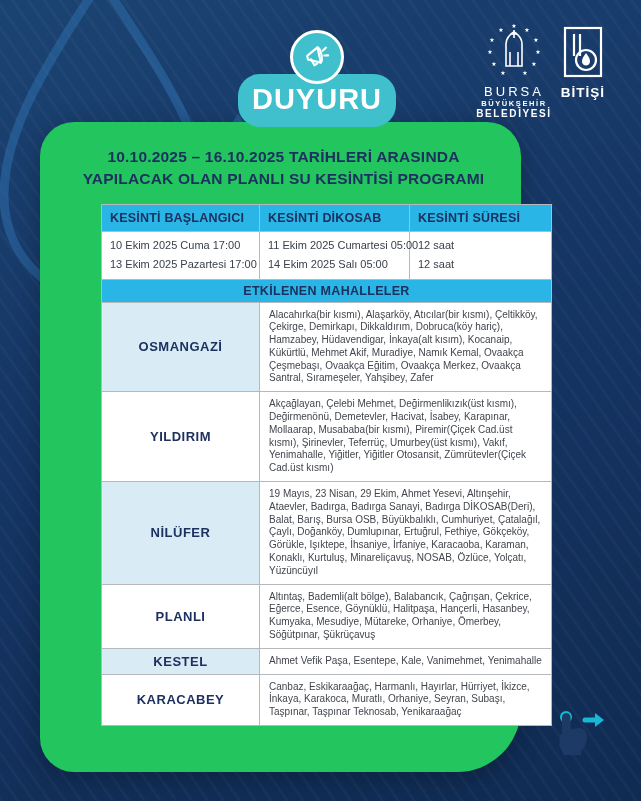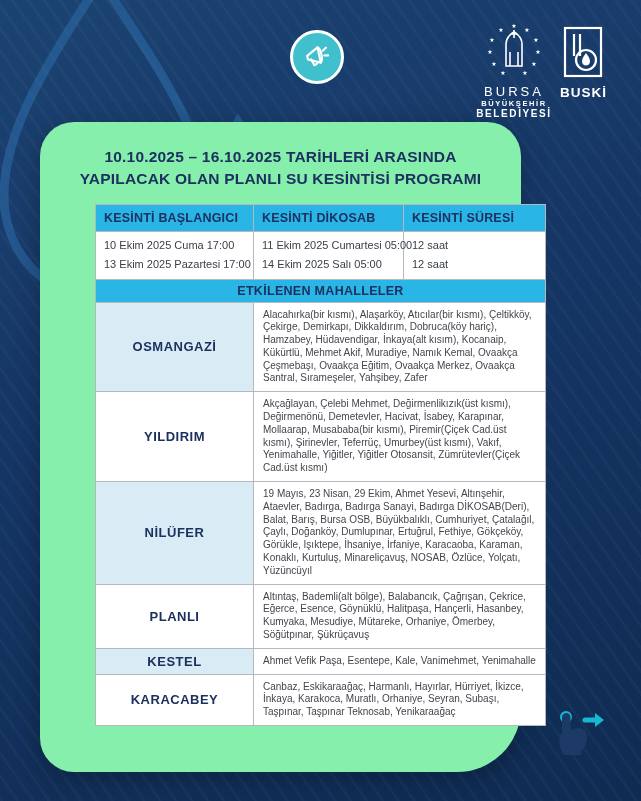--- a/index.html
+++ b/index.html
@@ -37,23 +37,24 @@
   .logo-bursa { position:absolute; left:472px; top:22px; width:84px; text-align:center; color:#fff; }
   .logo-bursa .l1 { font-size:13px; font-weight:400; letter-spacing:3px; margin-top:2px; }
   .logo-bursa .l2 { font-size:7.5px; font-weight:700; letter-spacing:1.6px; }
   .logo-bursa .l3 { font-size:10px; font-weight:700; letter-spacing:1.6px; }
   .logo-buski { position:absolute; left:560px; top:26px; width:46px; text-align:center; color:#fff; }
   .logo-buski .name { font-size:13.5px; font-weight:700; letter-spacing:1px; margin-top:3px; }
 
   
   .card {
     position:absolute; left:40px; top:122px; width:481px; height:650px;
-    background:#86efac;
+    background:#22c55e;
     border-radius:34px 34px 64px 34px;
     box-shadow:0 6px 24px rgba(0,0,0,0.25);
+    padding-left:6px;
   }
   .card-title {
     margin-top:24px;
     text-align:center;
     color:#1d3160;
     font-size:15.5px; font-weight:700; line-height:1.42; letter-spacing:0.2px;
   }
 
   table.kesinti {
     margin:14px 0 0 55px;
@@ -110,20 +111,21 @@
   <div class="megaphone-circle">
     <svg width="30" height="30" viewBox="0 0 24 24">
       <g transform="rotate(-12 12 12)" fill="none" stroke="#ffffff" stroke-width="1.7" stroke-linejoin="round" stroke-linecap="round">
         <polygon points="4.5,9.5 14,4.5 14,17 4.5,12.5"></polygon>
         <path d="M14,4.5 C16.5,6 16.5,15.5 14,17"></path>
         <path d="M7,12.8 L8.6,18 L11,17.2"></path>
         <path d="M17.5,8 L20.5,6.2 M18,12 L21,12.6"></path>
       </g>
     </svg>
   </div>
+  <div class="badge">DUYURU</div>
 </div>
 
 <div class="logo-bursa">
   <svg width="64" height="56" viewBox="0 0 64 56">
     <g fill="#ffffff">
       <text x="32" y="6" font-size="6" text-anchor="middle">★</text>
       <text x="45" y="10" font-size="6" text-anchor="middle">★</text>
       <text x="54" y="20" font-size="6" text-anchor="middle">★</text>
       <text x="56" y="32" font-size="6" text-anchor="middle">★</text>
       <text x="52" y="44" font-size="6" text-anchor="middle">★</text>
@@ -144,21 +146,21 @@
   <div class="l3">BELEDİYESİ</div>
 </div>
 
 <div class="logo-buski">
   <svg width="40" height="52" viewBox="0 0 40 52">
     <rect x="2" y="2" width="36" height="48" fill="none" stroke="#ffffff" stroke-width="2.2"></rect>
     <path d="M11,8 V30 M17,8 V30" fill="none" stroke="#ffffff" stroke-width="2.2"></path>
     <circle cx="23" cy="34" r="10" fill="none" stroke="#ffffff" stroke-width="2.2"></circle>
     <path d="M23,27 C20,31 19,33 19,35.5 C19,38 21,39.5 23,39.5 C25,39.5 27,38 27,35.5 C27,33 26,31 23,27 Z" fill="#ffffff"></path>
   </svg>
-  <div class="name">BUSKİ</div>
+  <div class="name">BİTİŞİ</div>
 </div>
 
 <div class="card">
   <div class="card-title">
     <div>10.10.2025 – 16.10.2025 TARİHLERİ ARASINDA</div>
     <div>YAPILACAK OLAN PLANLI SU KESİNTİSİ PROGRAMI</div>
   </div>
 
   <table class="kesinti">
     <colgroup>

